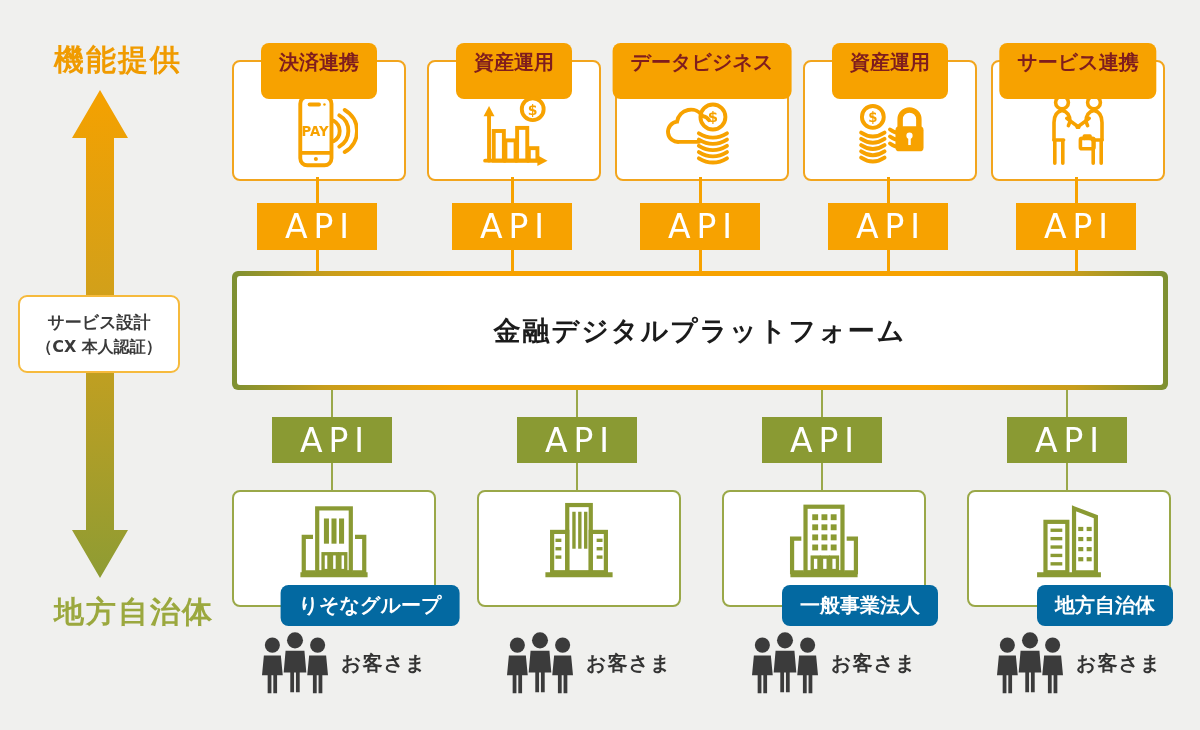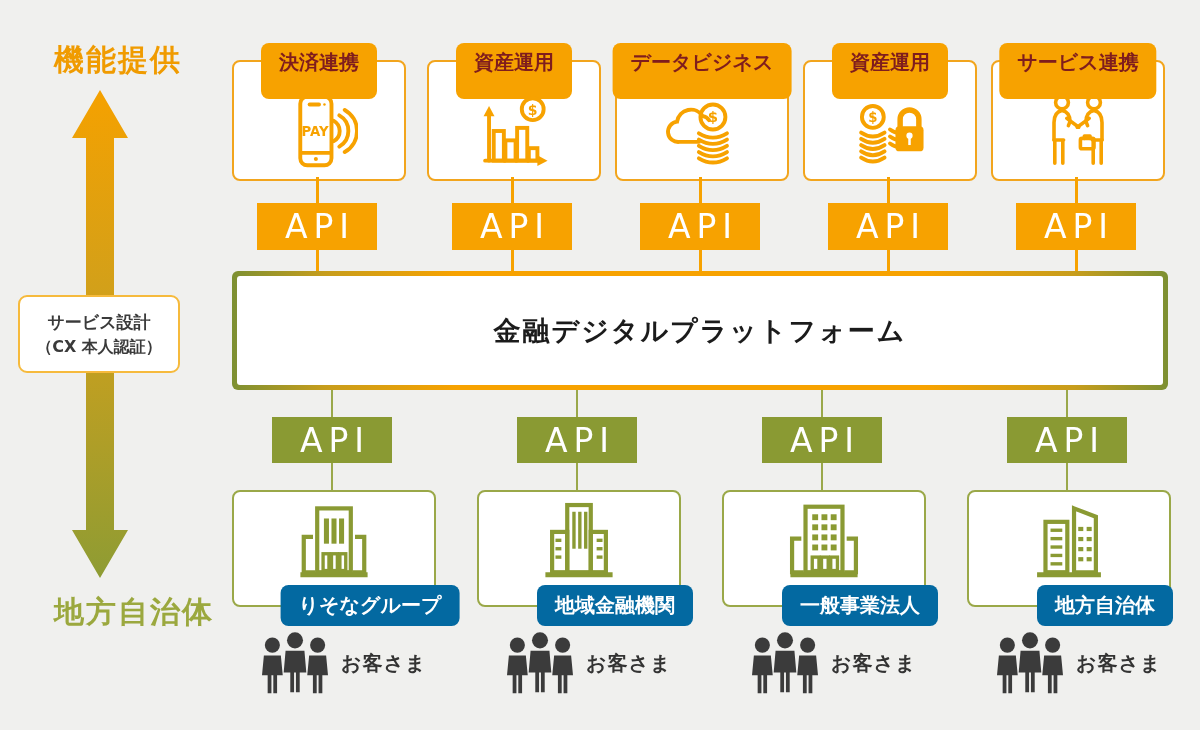--- a/index.html
+++ b/index.html
@@ -221,21 +221,20 @@
       <rect x="56" y="14" width="4" height="44" fill="#8a9a33" stroke="none"></rect>
       <rect x="18" y="38" width="18" height="48"></rect>
       <rect x="64" y="38" width="18" height="48"></rect>
       <rect x="22" y="46" width="7" height="4" fill="#8a9a33" stroke="none"></rect>
       <rect x="22" y="56" width="7" height="4" fill="#8a9a33" stroke="none"></rect>
       <rect x="22" y="66" width="7" height="4" fill="#8a9a33" stroke="none"></rect>
       <rect x="71" y="46" width="7" height="4" fill="#8a9a33" stroke="none"></rect>
       <rect x="71" y="56" width="7" height="4" fill="#8a9a33" stroke="none"></rect>
       <rect x="71" y="66" width="7" height="4" fill="#8a9a33" stroke="none"></rect>
     </svg>
-    <div class="pill-g">地域金融機関</div>
   </div>
 
   <div class="abs ebox" style="left:967px;top:490px;">
     <svg class="e-icon" width="86" height="84" viewBox="0 0 100 100" fill="none" stroke="#8a9a33" stroke-width="5">
       <line x1="12" y1="89" x2="88" y2="89" stroke-width="6"></line>
       <rect x="22" y="26" width="26" height="60"></rect>
       <rect x="28" y="34" width="14" height="4" fill="#8a9a33" stroke="none"></rect>
       <rect x="28" y="44" width="14" height="4" fill="#8a9a33" stroke="none"></rect>
       <rect x="28" y="54" width="14" height="4" fill="#8a9a33" stroke="none"></rect>
       <rect x="28" y="64" width="14" height="4" fill="#8a9a33" stroke="none"></rect>

